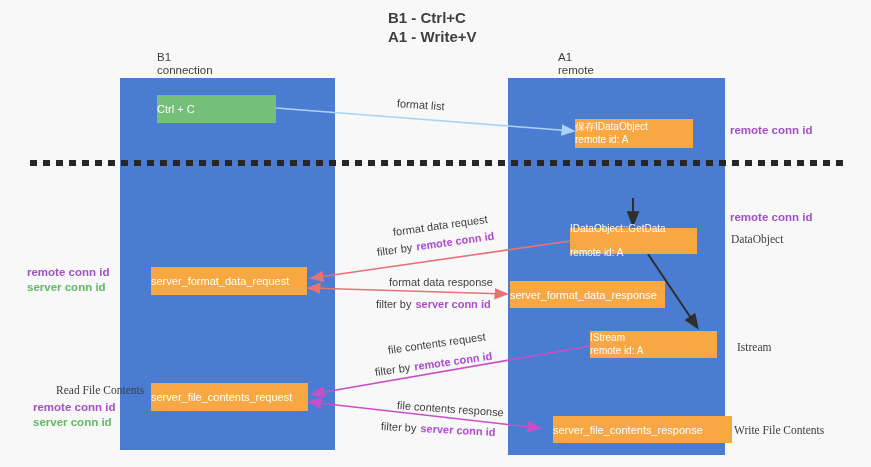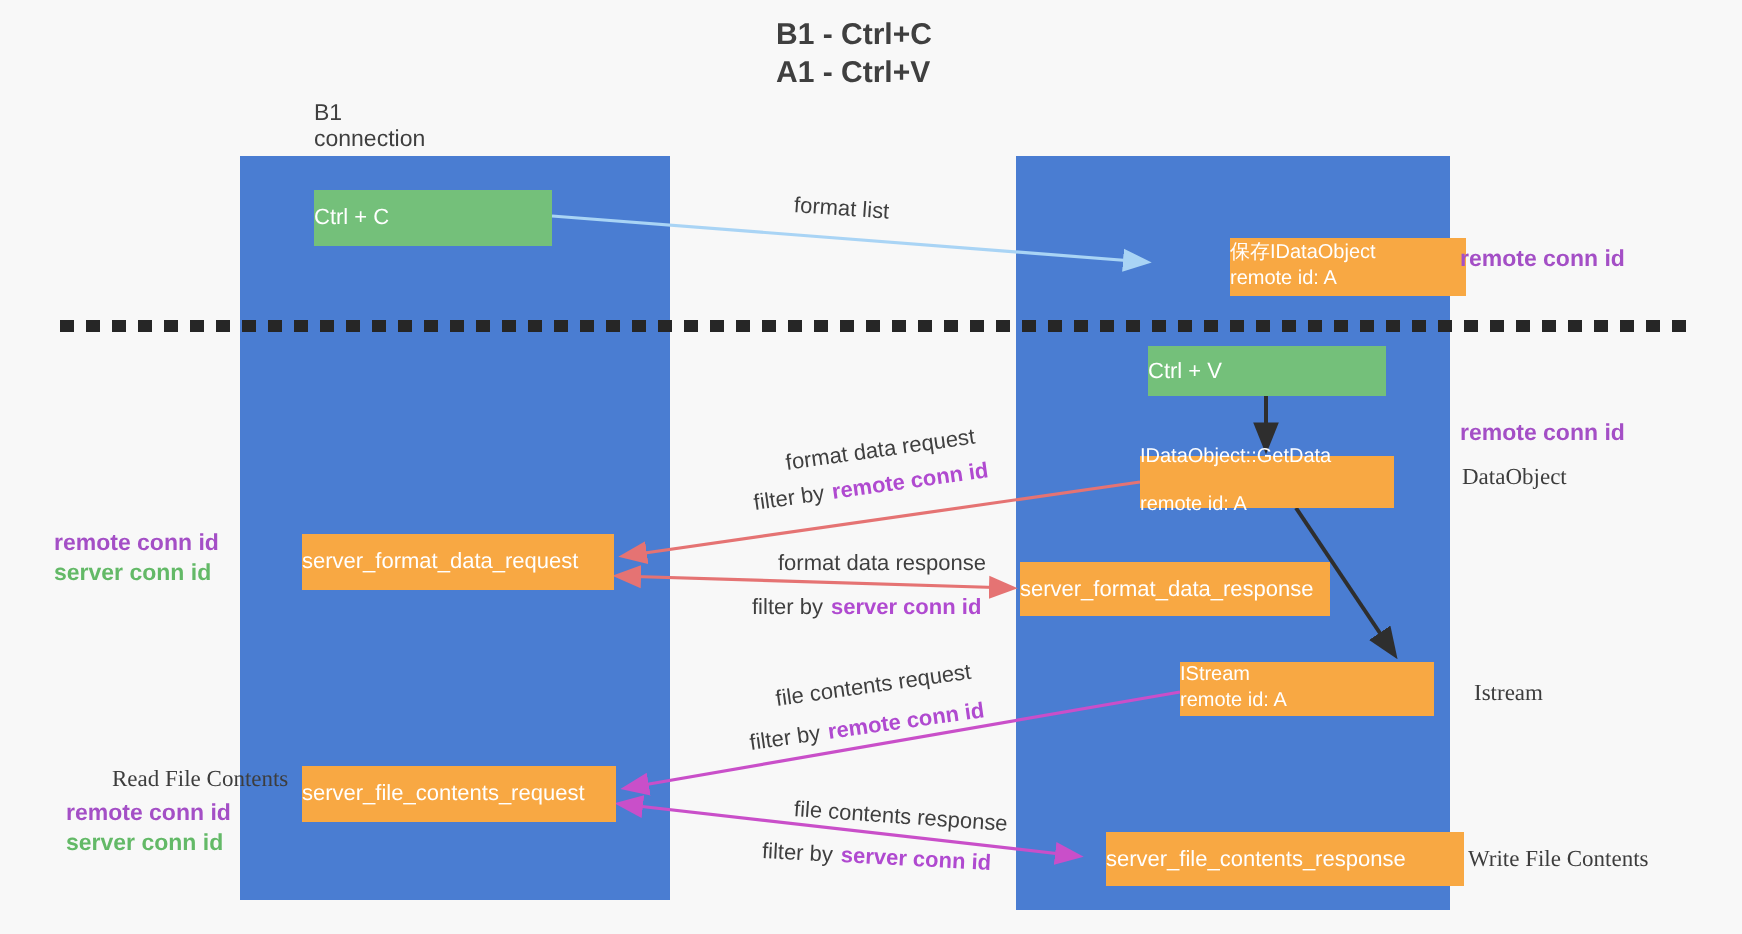--- a/index.html
+++ b/index.html
@@ -44,26 +44,30 @@
   .stack .purple{color:#a44fc6;}
   .stack .green{color:#63b967;}
 </style>
 </head>
 <body>
 
 <div class="stage">
 
   <div class="title">
     <div>B1 - Ctrl+C</div>
-    <div>A1 - Ctrl+V</div>
+    <div>A1 - Write+V</div>
   </div>
 
   <div class="col-header" style="left:157px;">
     <div>B1</div>
     <div>connection</div>
+  </div>
+  <div class="col-header" style="left:558px;">
+    <div>A1</div>
+    <div>remote</div>
   </div>
 
   <div class="lane lane-left"></div>
   <div class="lane lane-right"></div>
 
   <svg class="overlay" width="871" height="467" viewBox="0 0 871 467">
     <defs>
       <marker id="m-blue" viewBox="0 0 10 8" refX="8" refY="4" markerWidth="9" markerHeight="8" orient="auto-start-reverse">
         <path d="M0,0 L10,4 L0,8 z" fill="#a9d4f5"></path>
       </marker>
@@ -92,28 +96,25 @@
 
     <line x1="590" y1="346" x2="313" y2="394" stroke="#c94fc9" stroke-width="1.6" marker-end="url(#m-mag)"></line>
 
     <line x1="310" y1="402" x2="539" y2="428" stroke="#c94fc9" stroke-width="1.6" marker-start="url(#m-mag)" marker-end="url(#m-mag)"></line>
   </svg>
 
   <div class="box green" style="left:157px;top:95px;width:119px;height:28px;">
     <span>Ctrl + C</span>
   </div>
 
-  <div class="box orange two-line" style="left:575px;top:119px;width:118px;height:29px;margin-left:40px;">
+  <div class="box orange two-line" style="left:575px;top:119px;width:118px;height:29px;">
     <span>保存IDataObject</span>
     <span>remote id: A</span>
   </div>
 
-  <div class="box green" style="left:574px;top:173px;width:119px;height:25px;">
-    <span>Ctrl + V</span>
-  </div>
 
   <div class="box orange two-line" style="left:570px;top:228px;width:127px;height:26px;gap:12px;">
     <span>IDataObject::GetData</span>
     <span>remote id: A</span>
   </div>
 
   <div class="box orange" style="left:510px;top:281px;width:155px;height:27px;">
     <span>server_format_data_response</span>
   </div>
 

